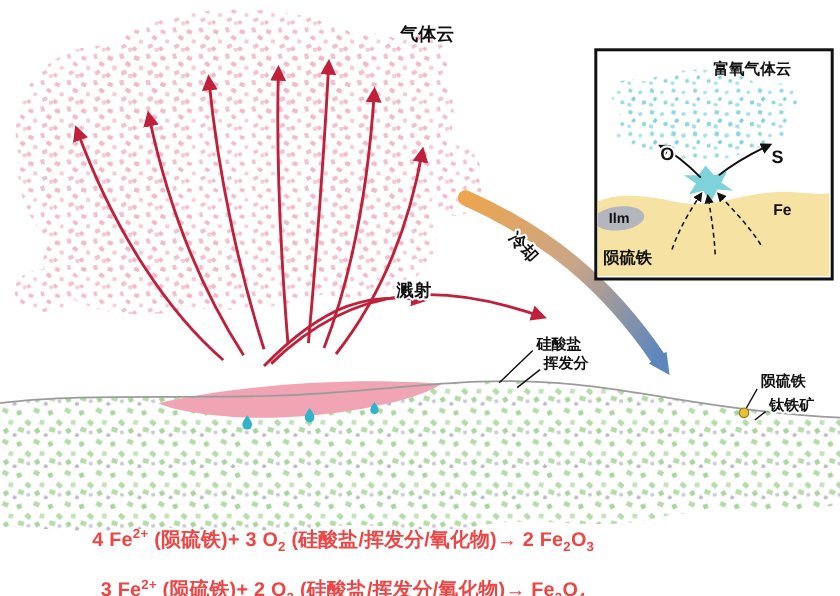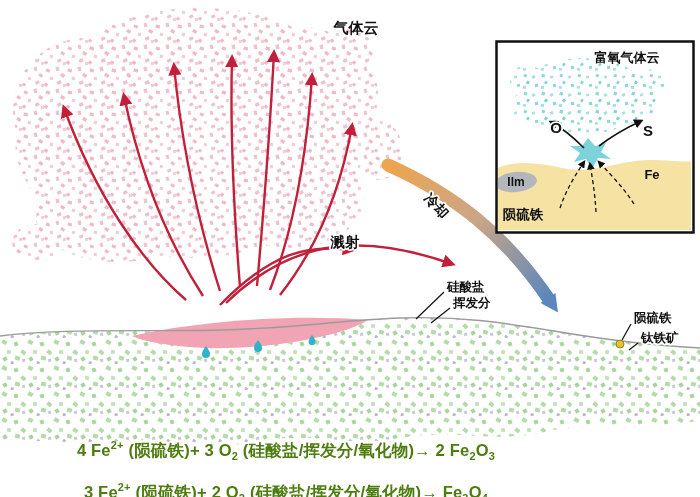--- a/index.html
+++ b/index.html
@@ -2,21 +2,21 @@
 <html><head>
 <meta charset="utf-8">
 <style>
   html,body{margin:0;padding:0;background:#fff;}
   .stage{position:relative;width:700px;height:497px;background:#fff;overflow:hidden;
          font-family:"Liberation Sans","DejaVu Sans",sans-serif;}
   svg{position:absolute;left:0;top:0;}
   .lbl{font-family:"Liberation Sans","DejaVu Sans",sans-serif;font-weight:bold;fill:#111;
        stroke:#fff;stroke-width:3.5px;paint-order:stroke;stroke-linejoin:round;}
   .plain{font-family:"Liberation Sans","DejaVu Sans",sans-serif;fill:#111;}
-  .equation{position:absolute;left:0;width:572px;text-align:center;color:#4d7c0f;
+  .equation{position:absolute;left:0;width:572px;text-align:center;color:#ef4444;
             font-weight:bold;font-size:16.5px;letter-spacing:0.2px;}
   .equation sup,.equation sub{font-size:11px;}
   #eq1{top:439px;}
   #eq2{top:465px;margin-top:16px;}
 </style>
 </head>
 <body>
 
 <div class="stage">
 <svg width="700" height="497" viewBox="0 0 700 497">

